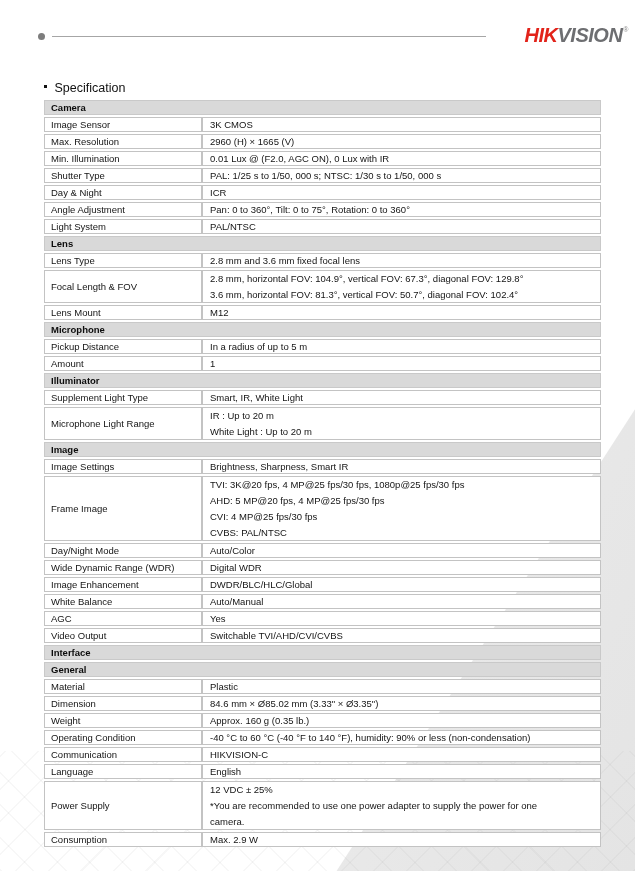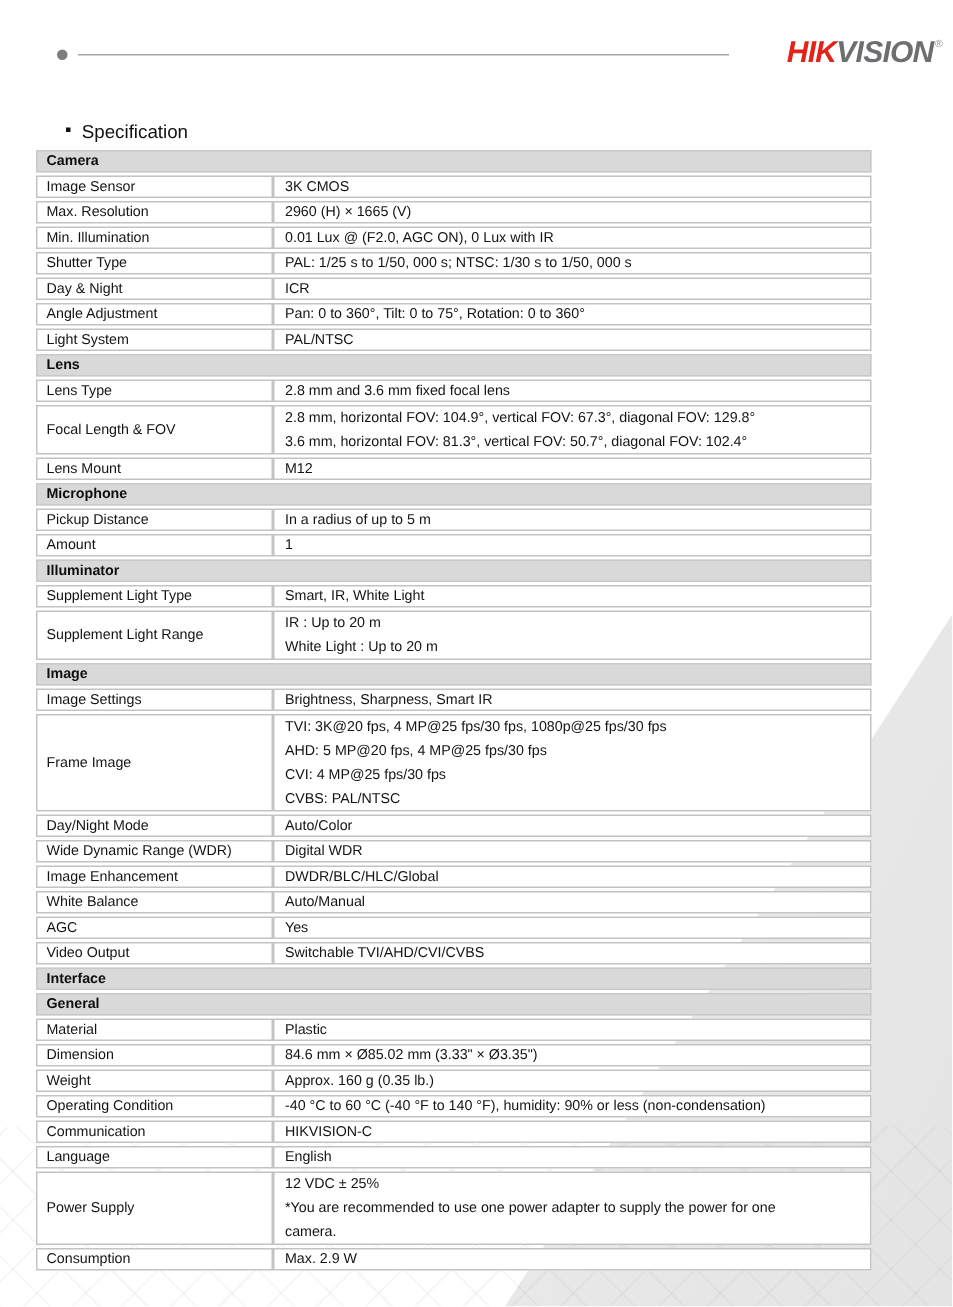--- a/index.html
+++ b/index.html
@@ -49,21 +49,21 @@
     position:absolute;left:44px;top:81px;z-index:2;margin:0;
     font-size:12.5px;font-weight:normal;color:#111;line-height:15px;
   }
   .heading .bullet{
     display:inline-block;width:3px;height:3px;background:#111;
     vertical-align:4px;margin-right:4px;
   }
 
   
   table.spec{
-    position:absolute;left:24px;top:98px;z-index:1;
+    position:absolute;left:44px;top:98px;z-index:1;
     width:557px;table-layout:fixed;
     border-collapse:separate;border-spacing:0 2px;
     font-size:9.5px;color:#141414;
   }
   .spec col.c1{width:158px;}
   .spec th.sec{
     background:#d9d9d9;border:1px solid #c9c9c9;
     text-align:left;font-weight:bold;font-size:9.5px;color:#0d0d0d;
     padding:0 0 0 6px;line-height:13px;height:13px;
   }
@@ -188,21 +188,21 @@
         <tr>
           <th class="sec" colspan="2">Illuminator</th>
         </tr>
         <tr>
           <td class="label">Supplement Light Type</td>
           <td class="value">
             <div class="vline">Smart, IR, White Light</div>
           </td>
         </tr>
         <tr>
-          <td class="label">Supplement Light Range</td>
+          <td class="label">Microphone Light Range</td>
           <td class="value multi">
             <div class="vline">IR : Up to 20 m</div>
             <div class="vline">White Light : Up to 20 m</div>
           </td>
         </tr>
         <tr>
           <th class="sec" colspan="2">Image</th>
         </tr>
         <tr>
           <td class="label">Image Settings</td>

